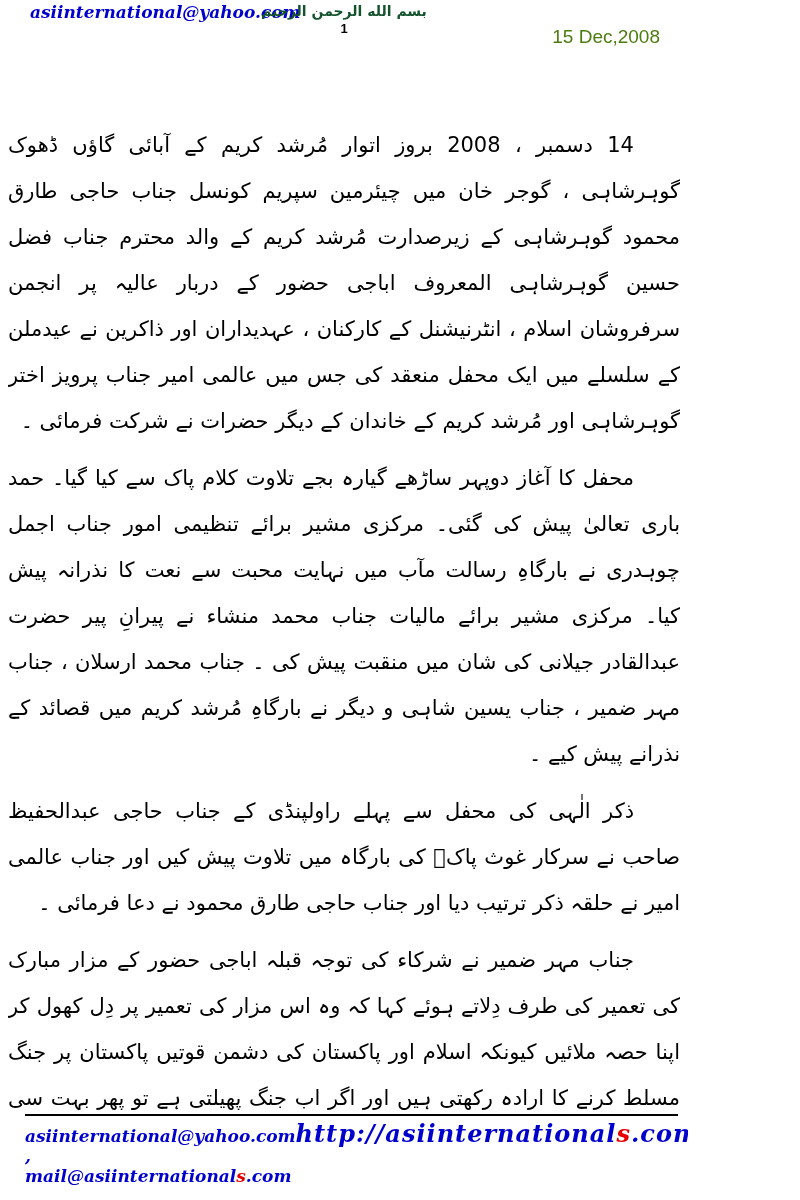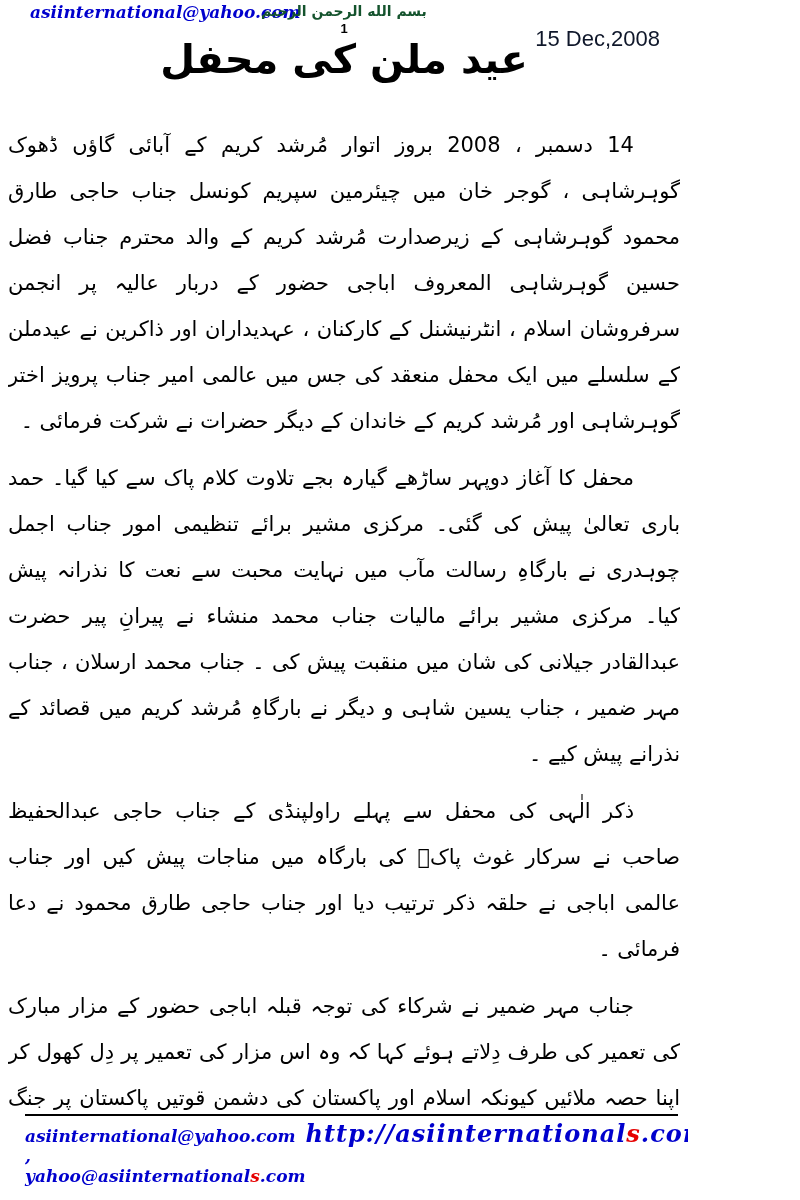--- a/index.html
+++ b/index.html
@@ -50,22 +50,22 @@
     font-family: "Liberation Sans", sans-serif;
     font-size: 13px;
     font-weight: bold;
     color: #000000;
   }
   .date {
     position: absolute;
     top: 26px;
     right: 28px;
     font-family: "Liberation Sans", sans-serif;
-    font-size: 22px;
-    color: #0f172a;
+    font-size: 19px;
+    color: #4d7c0f;
   }
   .doc-title {
     position: absolute;
     top: 36px;
     left: 0;
     width: 100%;
     text-align: center;
     direction: rtl;
     font-size: 40px;
     font-weight: bold;
@@ -127,33 +127,32 @@
 <div class="page">
 
   <a class="header-email" href="#">asiinternational@yahoo.com</a>
 
   <div class="bismillah">بسم الله الرحمن الرحيم</div>
 
   <div class="page-number">1</div>
 
   <div class="date">15 Dec,2008</div>
 
-  <div class="doc-title">عید ملن کی محفل</div>
 
   <div class="body-text">
     <p>14 دسمبر ، 2008 بروز اتوار مُرشد کریم کے آبائی گاؤں ڈھوک گوہرشاہی ، گوجر خان میں چیئرمین سپریم کونسل جناب حاجی طارق محمود گوہرشاہی کے زیرصدارت مُرشد کریم کے والد محترم جناب فضل حسین گوہرشاہی المعروف اباجی حضور کے دربار عالیہ پر انجمن سرفروشان اسلام ، انٹرنیشنل کے کارکنان ، عہدیداران اور ذاکرین نے عیدملن کے سلسلے میں ایک محفل منعقد کی جس میں عالمی امیر جناب پرویز اختر گوہرشاہی اور مُرشد کریم کے خاندان کے دیگر حضرات نے شرکت فرمائی ۔</p>
     <p>محفل کا آغاز دوپہر ساڑھے گیارہ بجے تلاوت کلام پاک سے کیا گیا۔ حمد باری تعالیٰ پیش کی گئی۔ مرکزی مشیر برائے تنظیمی امور جناب اجمل چوہدری نے بارگاہِ رسالت مآب میں نہایت محبت سے نعت کا نذرانہ پیش کیا۔ مرکزی مشیر برائے مالیات جناب محمد منشاء نے پیرانِ پیر حضرت عبدالقادر جیلانی کی شان میں منقبت پیش کی ۔ جناب محمد ارسلان ، جناب مہر ضمیر ، جناب یسین شاہی و دیگر نے بارگاہِ مُرشد کریم میں قصائد کے نذرانے پیش کیے ۔</p>
-    <p>ذکر الٰہی کی محفل سے پہلے راولپنڈی کے جناب حاجی عبدالحفیظ صاحب نے سرکار غوث پاکؓ کی بارگاہ میں مناجات پیش کیں اور جناب عالمی اباجی نے حلقہ ذکر ترتیب دیا اور جناب حاجی طارق محمود نے دعا فرمائی ۔</p>
+    <p>ذکر الٰہی کی محفل سے پہلے راولپنڈی کے جناب حاجی عبدالحفیظ صاحب نے سرکار غوث پاکؓ کی بارگاہ میں تلاوت پیش کیں اور جناب عالمی امیر نے حلقہ ذکر ترتیب دیا اور جناب حاجی طارق محمود نے دعا فرمائی ۔</p>
     <p>جناب مہر ضمیر نے شرکاء کی توجہ قبلہ اباجی حضور کے مزار مبارک کی تعمیر کی طرف دِلاتے ہوئے کہا کہ وہ اس مزار کی تعمیر پر دِل کھول کر اپنا حصہ ملائیں کیونکہ اسلام اور پاکستان کی دشمن قوتیں پاکستان پر جنگ مسلط کرنے کا ارادہ رکھتی ہیں اور اگر اب جنگ پھیلتی ہے تو پھر بہت سی چیزیں اوپر نیچے ہو جائیں گی۔ اس لیے یہ زندگی جو ملی ہوئی اس کا کچھ پتہ نہیں جو لوگ کچھ کرنا چاہتے ہیں وہ کر گزریں ۔ راولپنڈی کے امیر جناب شیخ نواز نے اس موقع پر راولپنڈی کی طرف سے دو لاکھ روپے عطیہ دینے کا اعلان کیا اور 50,000/- روپے اپنی طرف سے مزار مبارک کی تعمیر کے مقصد کے لئے جناب محمد منشاء کو پیش کئے ۔ اُنہوں نے فرمایا کہ راولپنڈی کے ذاکرین کی طرف سے باقی ڈیڑھ لاکھ روپے وہ جلد ہی جمع کرانے کا ارادہ رکھتے ہیں ۔</p>
 
   </div>
 
   <div class="footer">
     <hr class="footer-divider">
     <div class="footer-row">
       <span class="footer-left">
-        <a class="footer-left" href="#">asiinternational@yahoo.com</a><span> , </span><a class="footer-left" href="#"><span>yahoo@asiinternational</span><span class="red-letter">s</span><span>.com</span></a>
+        <a class="footer-left" href="#">asiinternational@yahoo.com</a><span> , </span><a class="footer-left" href="#"><span>mail@asiinternational</span><span class="red-letter">s</span><span>.com</span></a>
       </span>
       <a class="footer-right" href="#"><span>http://asiinternational</span><span class="red-letter">s</span><span>.com</span></a>
     </div>
   </div>
 
 </div>
 
 </body></html>

